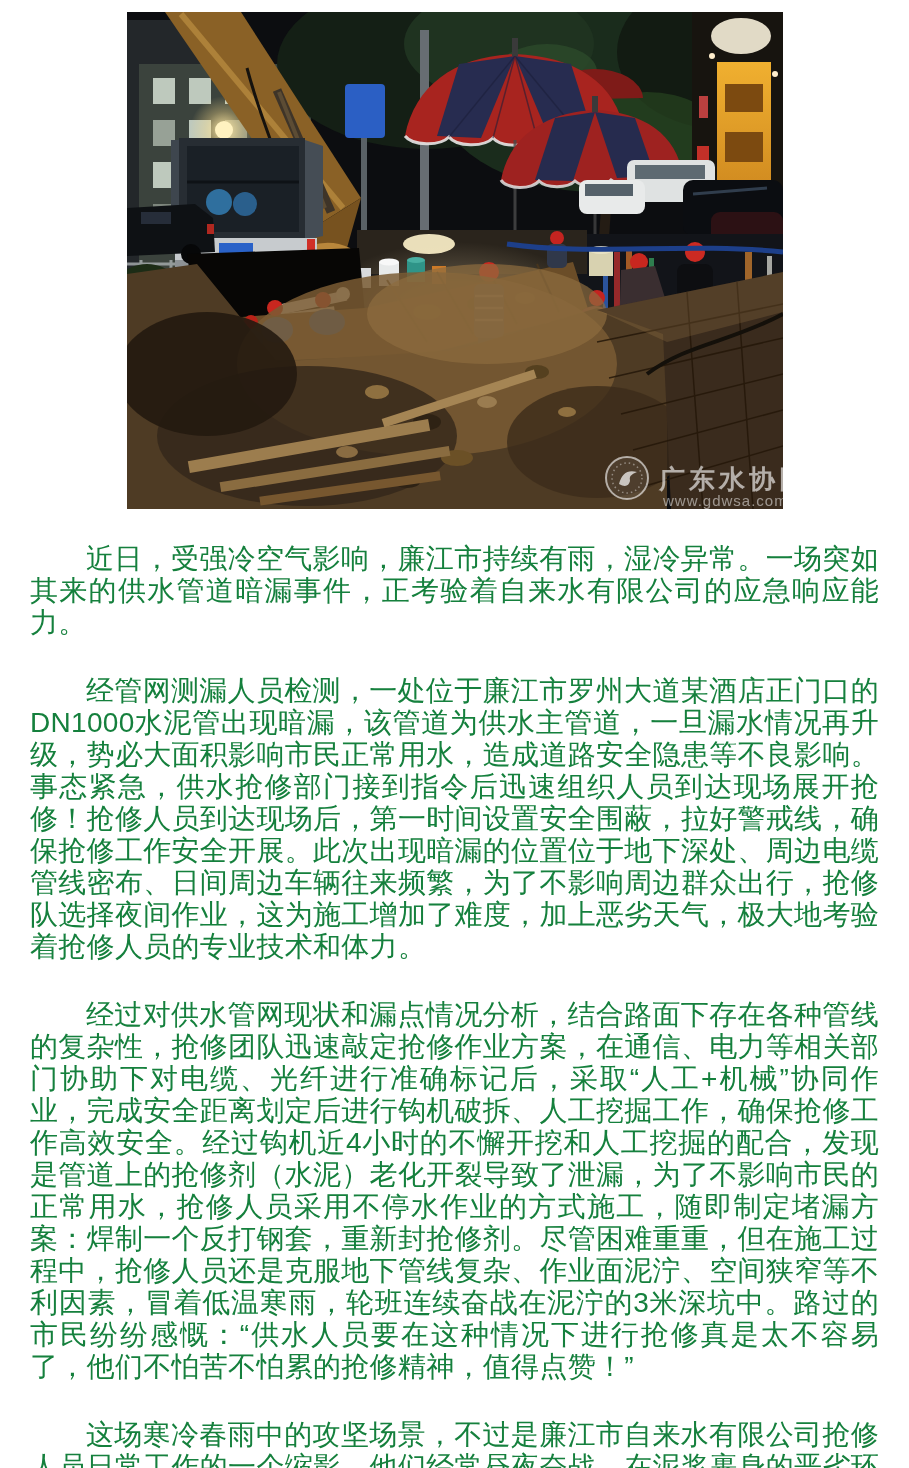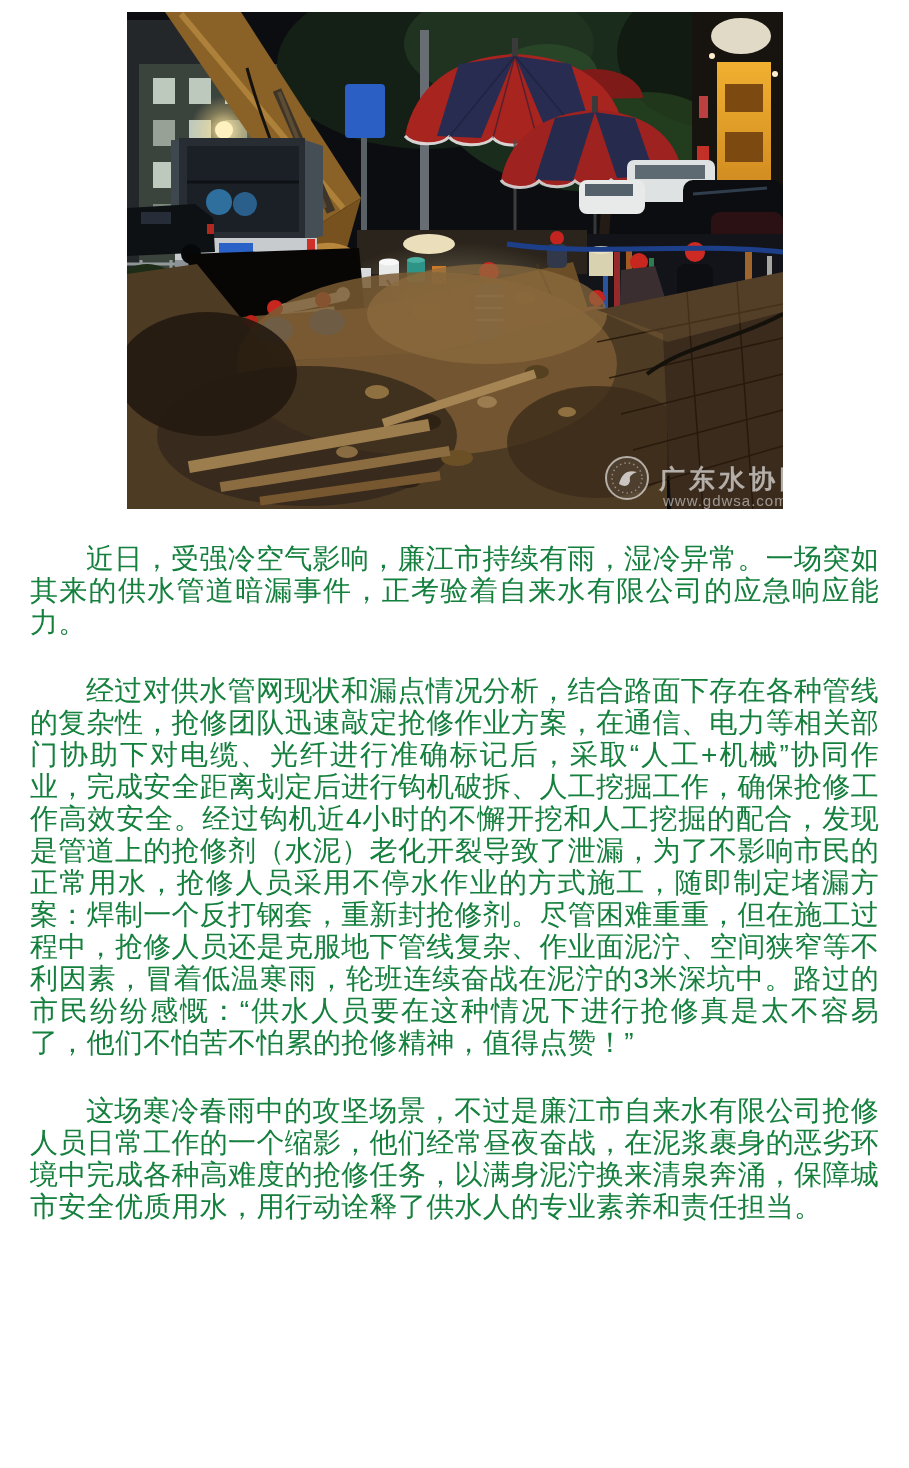--- a/index.html
+++ b/index.html
@@ -347,17 +347,18 @@
         <circle cx="500" cy="466" r="15" fill="none" stroke="rgba(255,255,255,0.4)" stroke-width="1.5" stroke-dasharray="1.5,3"></circle>
         <path d="M492,472 q4,-16 18,-12 q-9,3 -7,9 q-2,8 -11,3 z" fill="rgba(255,255,255,0.7)"></path>
         <text class="wm-title" x="532" y="476">广东水协网</text>
         <text class="wm-url" x="536" y="494">www.gdwsa.com</text>
       </g>
     </svg>
   </figure>
 
   <article class="article">
     <p>近日，受强冷空气影响，廉江市持续有雨，湿冷异常。一场突如其来的供水管道暗漏事件，正考验着自来水有限公司的应急响应能力。</p>
+    <p>经管网测漏人员检测，一处位于廉江市罗州大道某酒店正门口的DN1000水泥管出现暗漏，该管道为供水主管道，一旦漏水情况再升级，势必大面积影响市民正常用水，造成道路安全隐患等不良影响。事态紧急，供水抢修部门接到指令后迅速组织人员到达现场展开抢修！抢修人员到达现场后，第一时间设置安全围蔽，拉好警戒线，确保抢修工作安全开展。此次出现暗漏的位置位于地下深处、周边电缆管线密布、日间周边车辆往来频繁，为了不影响周边群众出行，抢修队选择夜间作业，这为施工增加了难度，加上恶劣天气，极大地考验着抢修人员的专业技术和体力。</p>
     <p>经过对供水管网现状和漏点情况分析，结合路面下存在各种管线的复杂性，抢修团队迅速敲定抢修作业方案，在通信、电力等相关部门协助下对电缆、光纤进行准确标记后，采取“人工+机械”协同作业，完成安全距离划定后进行钩机破拆、人工挖掘工作，确保抢修工作高效安全。经过钩机近4小时的不懈开挖和人工挖掘的配合，发现是管道上的抢修剂（水泥）老化开裂导致了泄漏，为了不影响市民的正常用水，抢修人员采用不停水作业的方式施工，随即制定堵漏方案：焊制一个反打钢套，重新封抢修剂。尽管困难重重，但在施工过程中，抢修人员还是克服地下管线复杂、作业面泥泞、空间狭窄等不利因素，冒着低温寒雨，轮班连续奋战在泥泞的3米深坑中。路过的市民纷纷感慨：“供水人员要在这种情况下进行抢修真是太不容易了，他们不怕苦不怕累的抢修精神，值得点赞！”</p>
     <p>这场寒冷春雨中的攻坚场景，不过是廉江市自来水有限公司抢修人员日常工作的一个缩影，他们经常昼夜奋战，在泥浆裹身的恶劣环境中完成各种高难度的抢修任务，以满身泥泞换来清泉奔涌，保障城市安全优质用水，用行动诠释了供水人的专业素养和责任担当。</p>
   </article>
 
 </div>
 
 </body></html>

